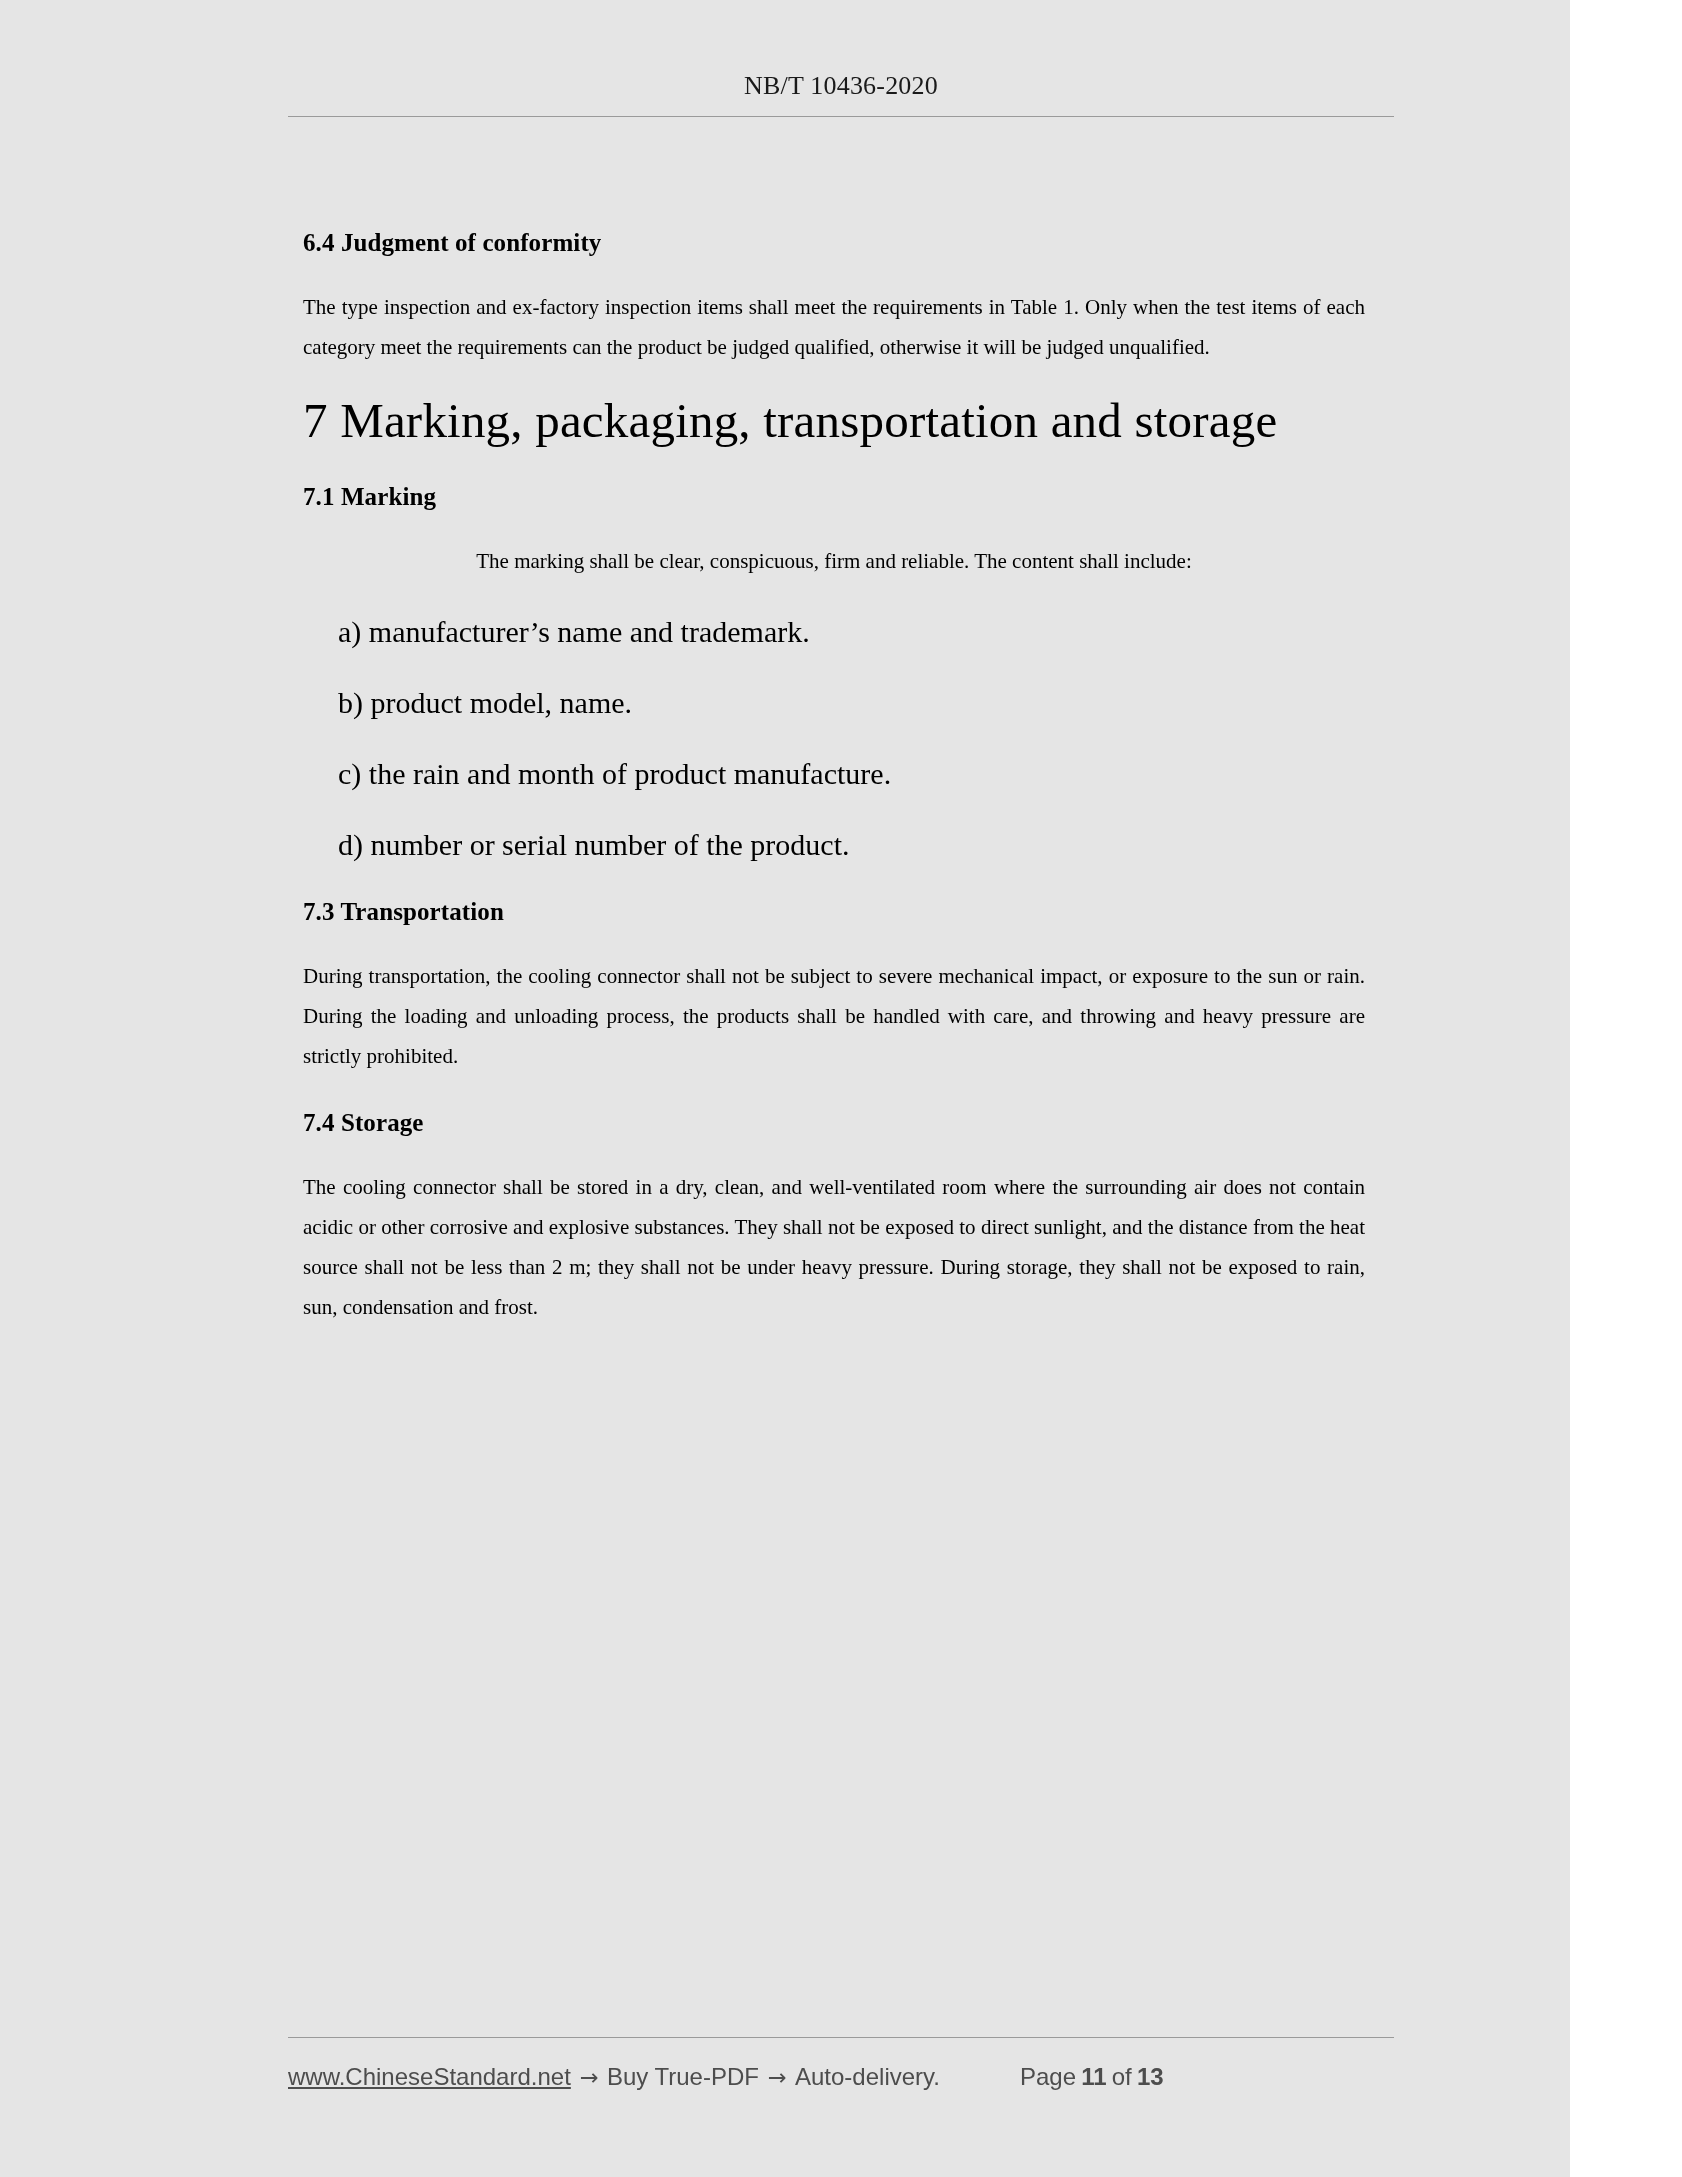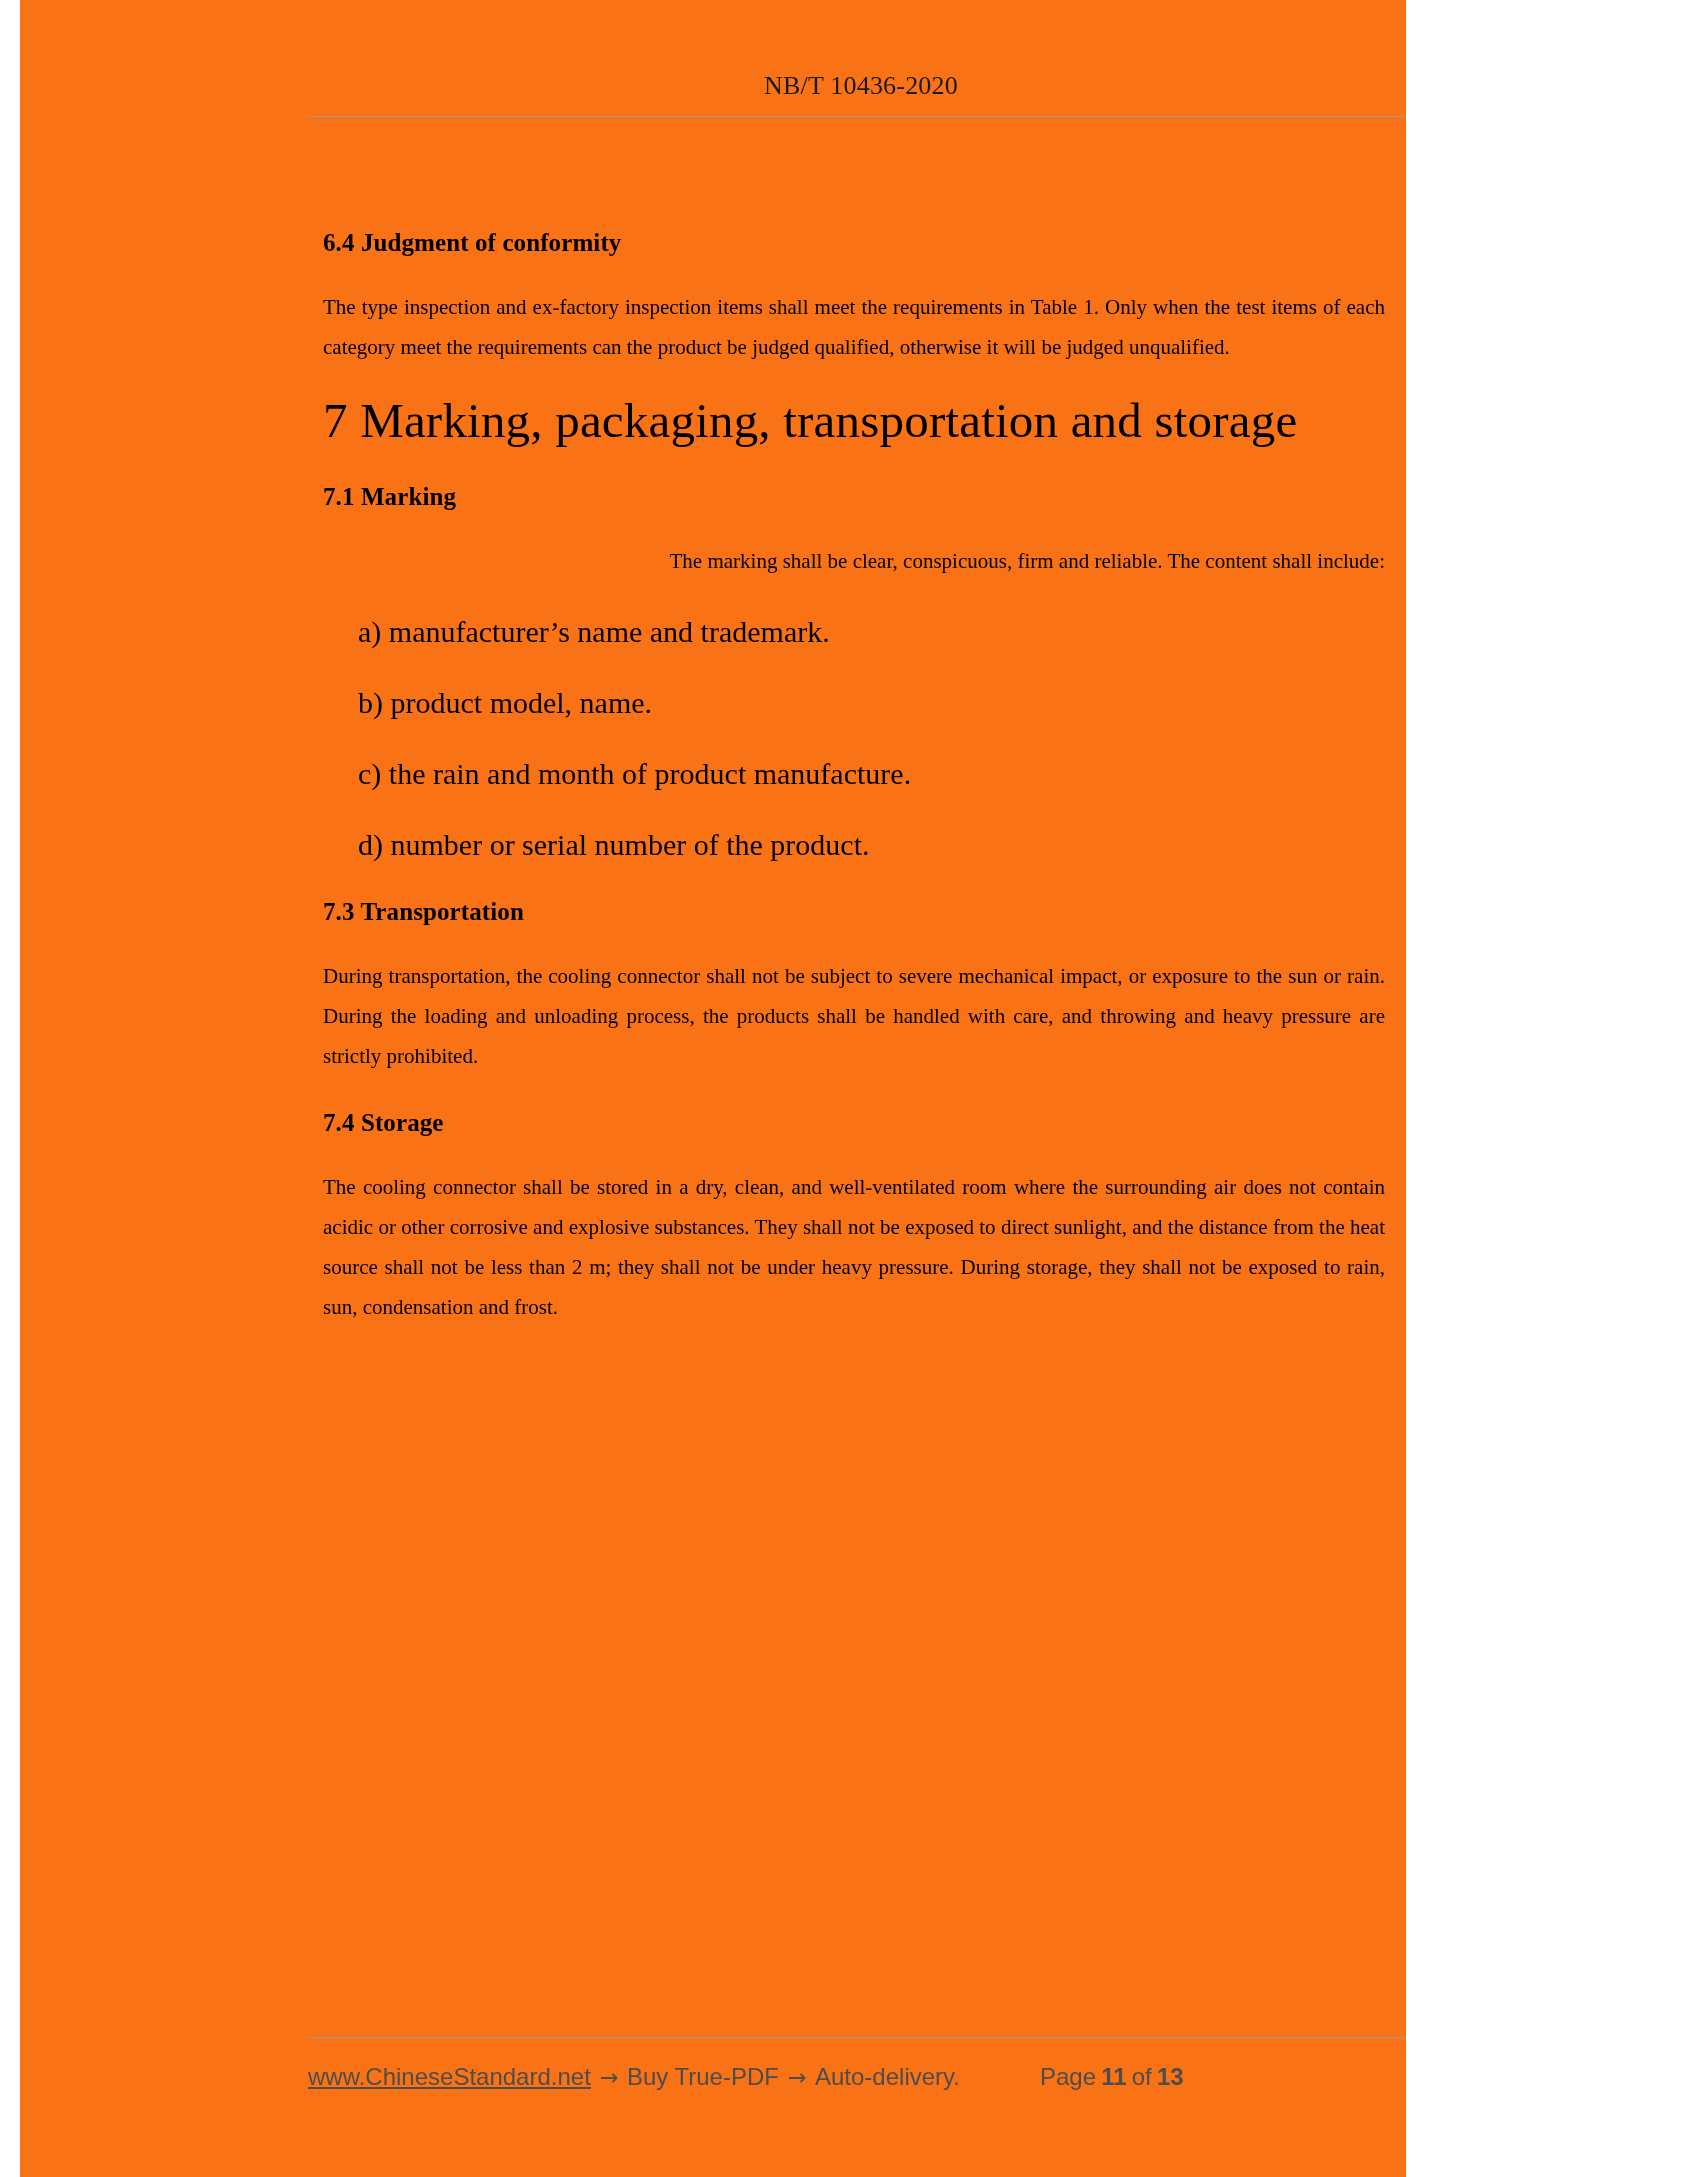--- a/index.html
+++ b/index.html
@@ -3,28 +3,27 @@
 <meta charset="utf-8">
 <title>NB/T 10436-2020 — Page 11</title>
 <style>
   html, body {
     margin: 0;
     padding: 0;
     background: #ffffff;
   }
   .page {
     position: relative;
-    width: 1386px;
+    width: 1570px;
     height: 2177px;
-    background: #f97316;
+    background: #e5e5e5;
     font-family: "Liberation Serif", "DejaVu Serif", serif;
     color: #000000;
     box-sizing: border-box;
     overflow: hidden;
-    margin-left: 20px;
   }
 
   
   .page-header {
     position: absolute;
     left: 288px;
     top: 69px;
     width: 1106px;
   }
   .page-header .hdr-title {
@@ -65,21 +64,21 @@
     letter-spacing: 0.2px;
   }
   p.body-text {
     font-size: 21px;
     line-height: 40px;
     margin: 0 0 31px 0;
     text-align: justify;
     text-justify: inter-word;
   }
   p.body-text.ragged {
-    text-align: right;
+    text-align: center;
   }
   p.list-item {
     font-size: 30px;
     line-height: 40px;
     margin: 0 0 31px 0;
     padding-left: 35px;
     text-align: left;
   }
 
   .gap-before-h2 { margin-top: 48px; }

